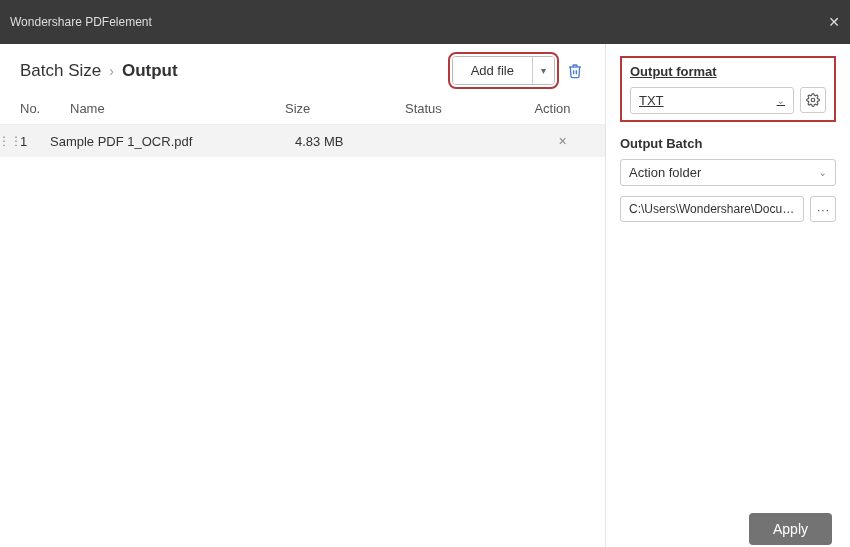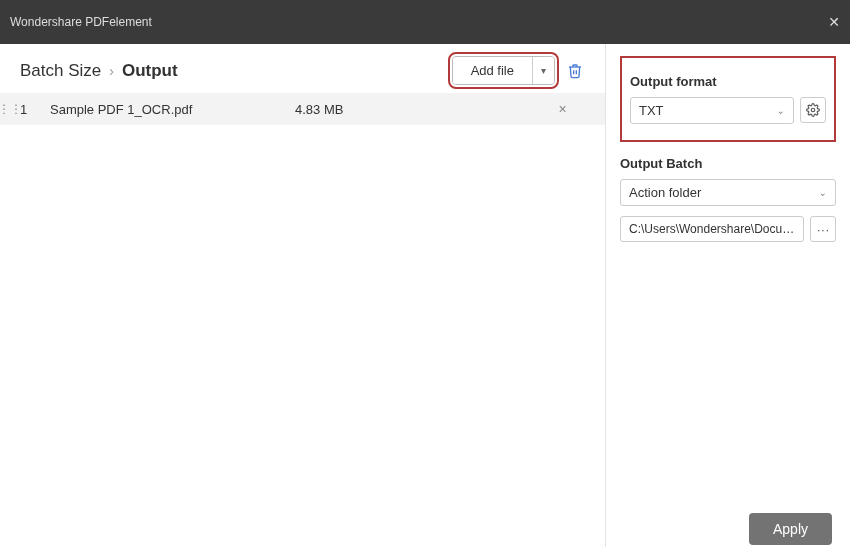--- a/index.html
+++ b/index.html
@@ -131,22 +131,23 @@
     }
     .right-panel {
       width: 244px;
       padding: 12px 14px;
       display: flex;
       flex-direction: column;
       position: relative;
     }
     .highlight-box {
       border: 2px solid #b23a3a;
-      padding: 16px 8px;
+      padding: 6px 8px;
       margin-bottom: 14px;
+      text-decoration: underline;
     }
     .section-label {
       font-size: 13px;
       font-weight: 600;
       color: #333;
       margin-bottom: 8px;
     }
     .select-row {
       display: flex;
       gap: 6px;
@@ -234,20 +235,27 @@
           <svg width="16" height="16" viewBox="0 0 24 24" fill="none" stroke="currentColor" stroke-width="2">
             <polyline points="3 6 5 6 21 6"></polyline>
               <path d="M19 6l-1 14a2 2 0 0 1-2 2H8a2 2 0 0 1-2-2L5 6"></path>
               <path d="M10 11v6M14 11v6"></path>
               <path d="M9 6V4a1 1 0 0 1 1-1h4a1 1 0 0 1 1 1v2"></path>
           </svg>
         </div>
       </div>
     </div>
 
+    <div class="table-head">
+      <div class="col-no">No.</div>
+      <div class="col-name">Name</div>
+      <div class="col-size">Size</div>
+      <div class="col-status">Status</div>
+      <div class="col-action">Action</div>
+    </div>
 
     <div class="table-row">
       <div class="drag-handle">⋮⋮</div>
       <div class="col-no" style="width:30px">1</div>
       <div class="col-name">Sample PDF 1_OCR.pdf</div>
       <div class="col-size">4.83 MB</div>
       <div class="col-status"></div>
       <div class="col-action row-x">×</div>
     </div>
   </div>

